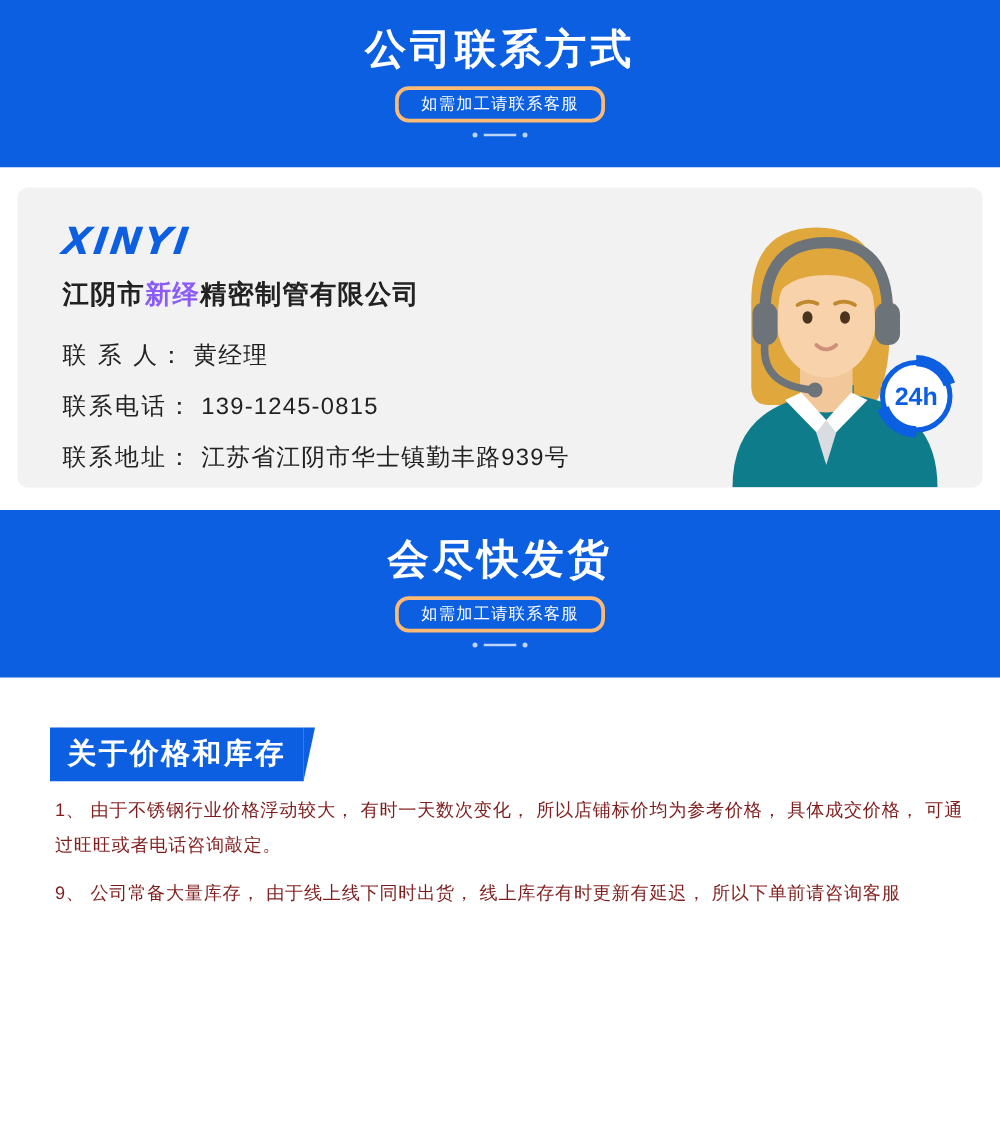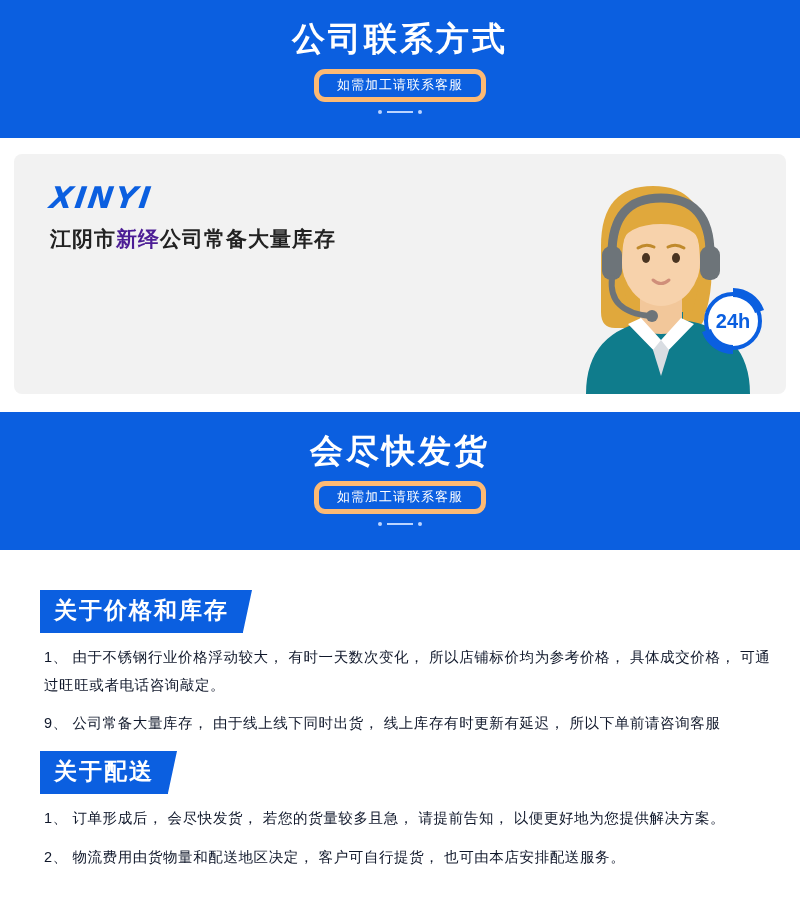--- a/index.html
+++ b/index.html
@@ -28,21 +28,21 @@
     line-height: 1.25;
   }
   .banner-sub-wrap {
     margin-top: 10px;
     display: flex;
     justify-content: center;
     align-items: center;
   }
   .banner-sub {
     position: relative;
-    border: 5px solid #fdba74;
+    border: 3px solid #fdba74;
     border-radius: 11px;
     color: #ffffff;
     font-size: 13px;
     letter-spacing: 1px;
     padding: 3px 18px 4px 18px;
     line-height: 1.2;
   }
   
   .deco {
     margin-top: 6px;
@@ -87,21 +87,21 @@
     transform: skewX(-8deg);
     display: inline-block;
   }
   .company {
     margin-top: 10px;
     font-size: 21px;
     font-weight: bold;
     color: #222222;
     letter-spacing: 1px;
   }
-  .company .hl { color: #4c1d95; }
+  .company .hl { color: #8b5cf6; }
   .contact-lines { margin-top: 22px; }
   .cline {
     font-size: 19px;
     color: #222222;
     margin-bottom: 15px;
     letter-spacing: 1px;
   }
   .cline .lbl { letter-spacing: 2px; }
   .cline .val { margin-left: 6px; }
 
@@ -133,21 +133,21 @@
   .sec-head::after {
     content: "";
     position: absolute;
     right: -9px; top: 0;
     width: 0; height: 0;
     border-top: 42px solid #0b5fe0;
     border-right: 9px solid transparent;
   }
   .para {
     font-size: 14.5px;
-    color: #0f172a;
+    color: #7f1d1d;
     line-height: 1.95;
     margin: 10px 0 0 22px;
     letter-spacing: 0.6px;
     max-width: 745px;
   }
   .block { margin-bottom: 14px; }
   .block.first { margin-top: 18px; }
 </style>
 </head>
 <body>
@@ -166,23 +166,34 @@
     </div>
   </div>
 
   <div class="card-area">
     <div class="card">
 
       <div class="card-inner">
         <div class="logo">XINYI</div>
 
         <div class="company">
-          <span>江阴市</span><span class="hl">新绎</span><span>公司常备大量库存</span>
+          <span>江阴市</span><span class="hl">新绎</span><span>精密制管有限公司</span>
         </div>
 
+        <div class="contact-lines">
+          <div class="cline">
+            <span class="lbl">联 系 人：</span><span class="val">黄经理</span>
+          </div>
+          <div class="cline">
+            <span class="lbl">联系电话：</span><span class="val">139-1245-0815</span>
+          </div>
+          <div class="cline">
+            <span class="lbl">联系地址：</span><span class="val">江苏省江阴市华士镇勤丰路939号</span>
+          </div>
+        </div>
       </div>
 
       <svg class="operator" viewBox="0 0 230 240">
 
         <path d="M55 92 q0 -60 52 -60 q52 0 52 60 l0 66 q0 16 -14 16 l-76 0 q-14 0 -14 -16 z" fill="#e0a83c"></path>
 
         <path d="M40 240 q0 -64 67 -74 l0 -8 l30 0 l0 8 q67 10 67 74 z" fill="#0f7c8c"></path>
 
         <path d="M94 140 l42 0 l0 34 q-21 12 -42 0 z" fill="#f2c79a"></path>
 
@@ -237,21 +248,16 @@
   </div>
 
   <div class="notice">
 
     <div class="block first">
       <div class="sec-head">关于价格和库存</div>
       <div class="para">1、 由于不锈钢行业价格浮动较大， 有时一天数次变化， 所以店铺标价均为参考价格， 具体成交价格， 可通过旺旺或者电话咨询敲定。</div>
       <div class="para">9、 公司常备大量库存， 由于线上线下同时出货， 线上库存有时更新有延迟， 所以下单前请咨询客服</div>
     </div>
 
-    <div class="block">
-      <div class="sec-head">关于配送</div>
-      <div class="para">1、 订单形成后， 会尽快发货， 若您的货量较多且急， 请提前告知， 以便更好地为您提供解决方案。</div>
-      <div class="para">2、 物流费用由货物量和配送地区决定， 客户可自行提货， 也可由本店安排配送服务。</div>
-    </div>
 
 
   </div>
 </div>
 
 </body></html>

